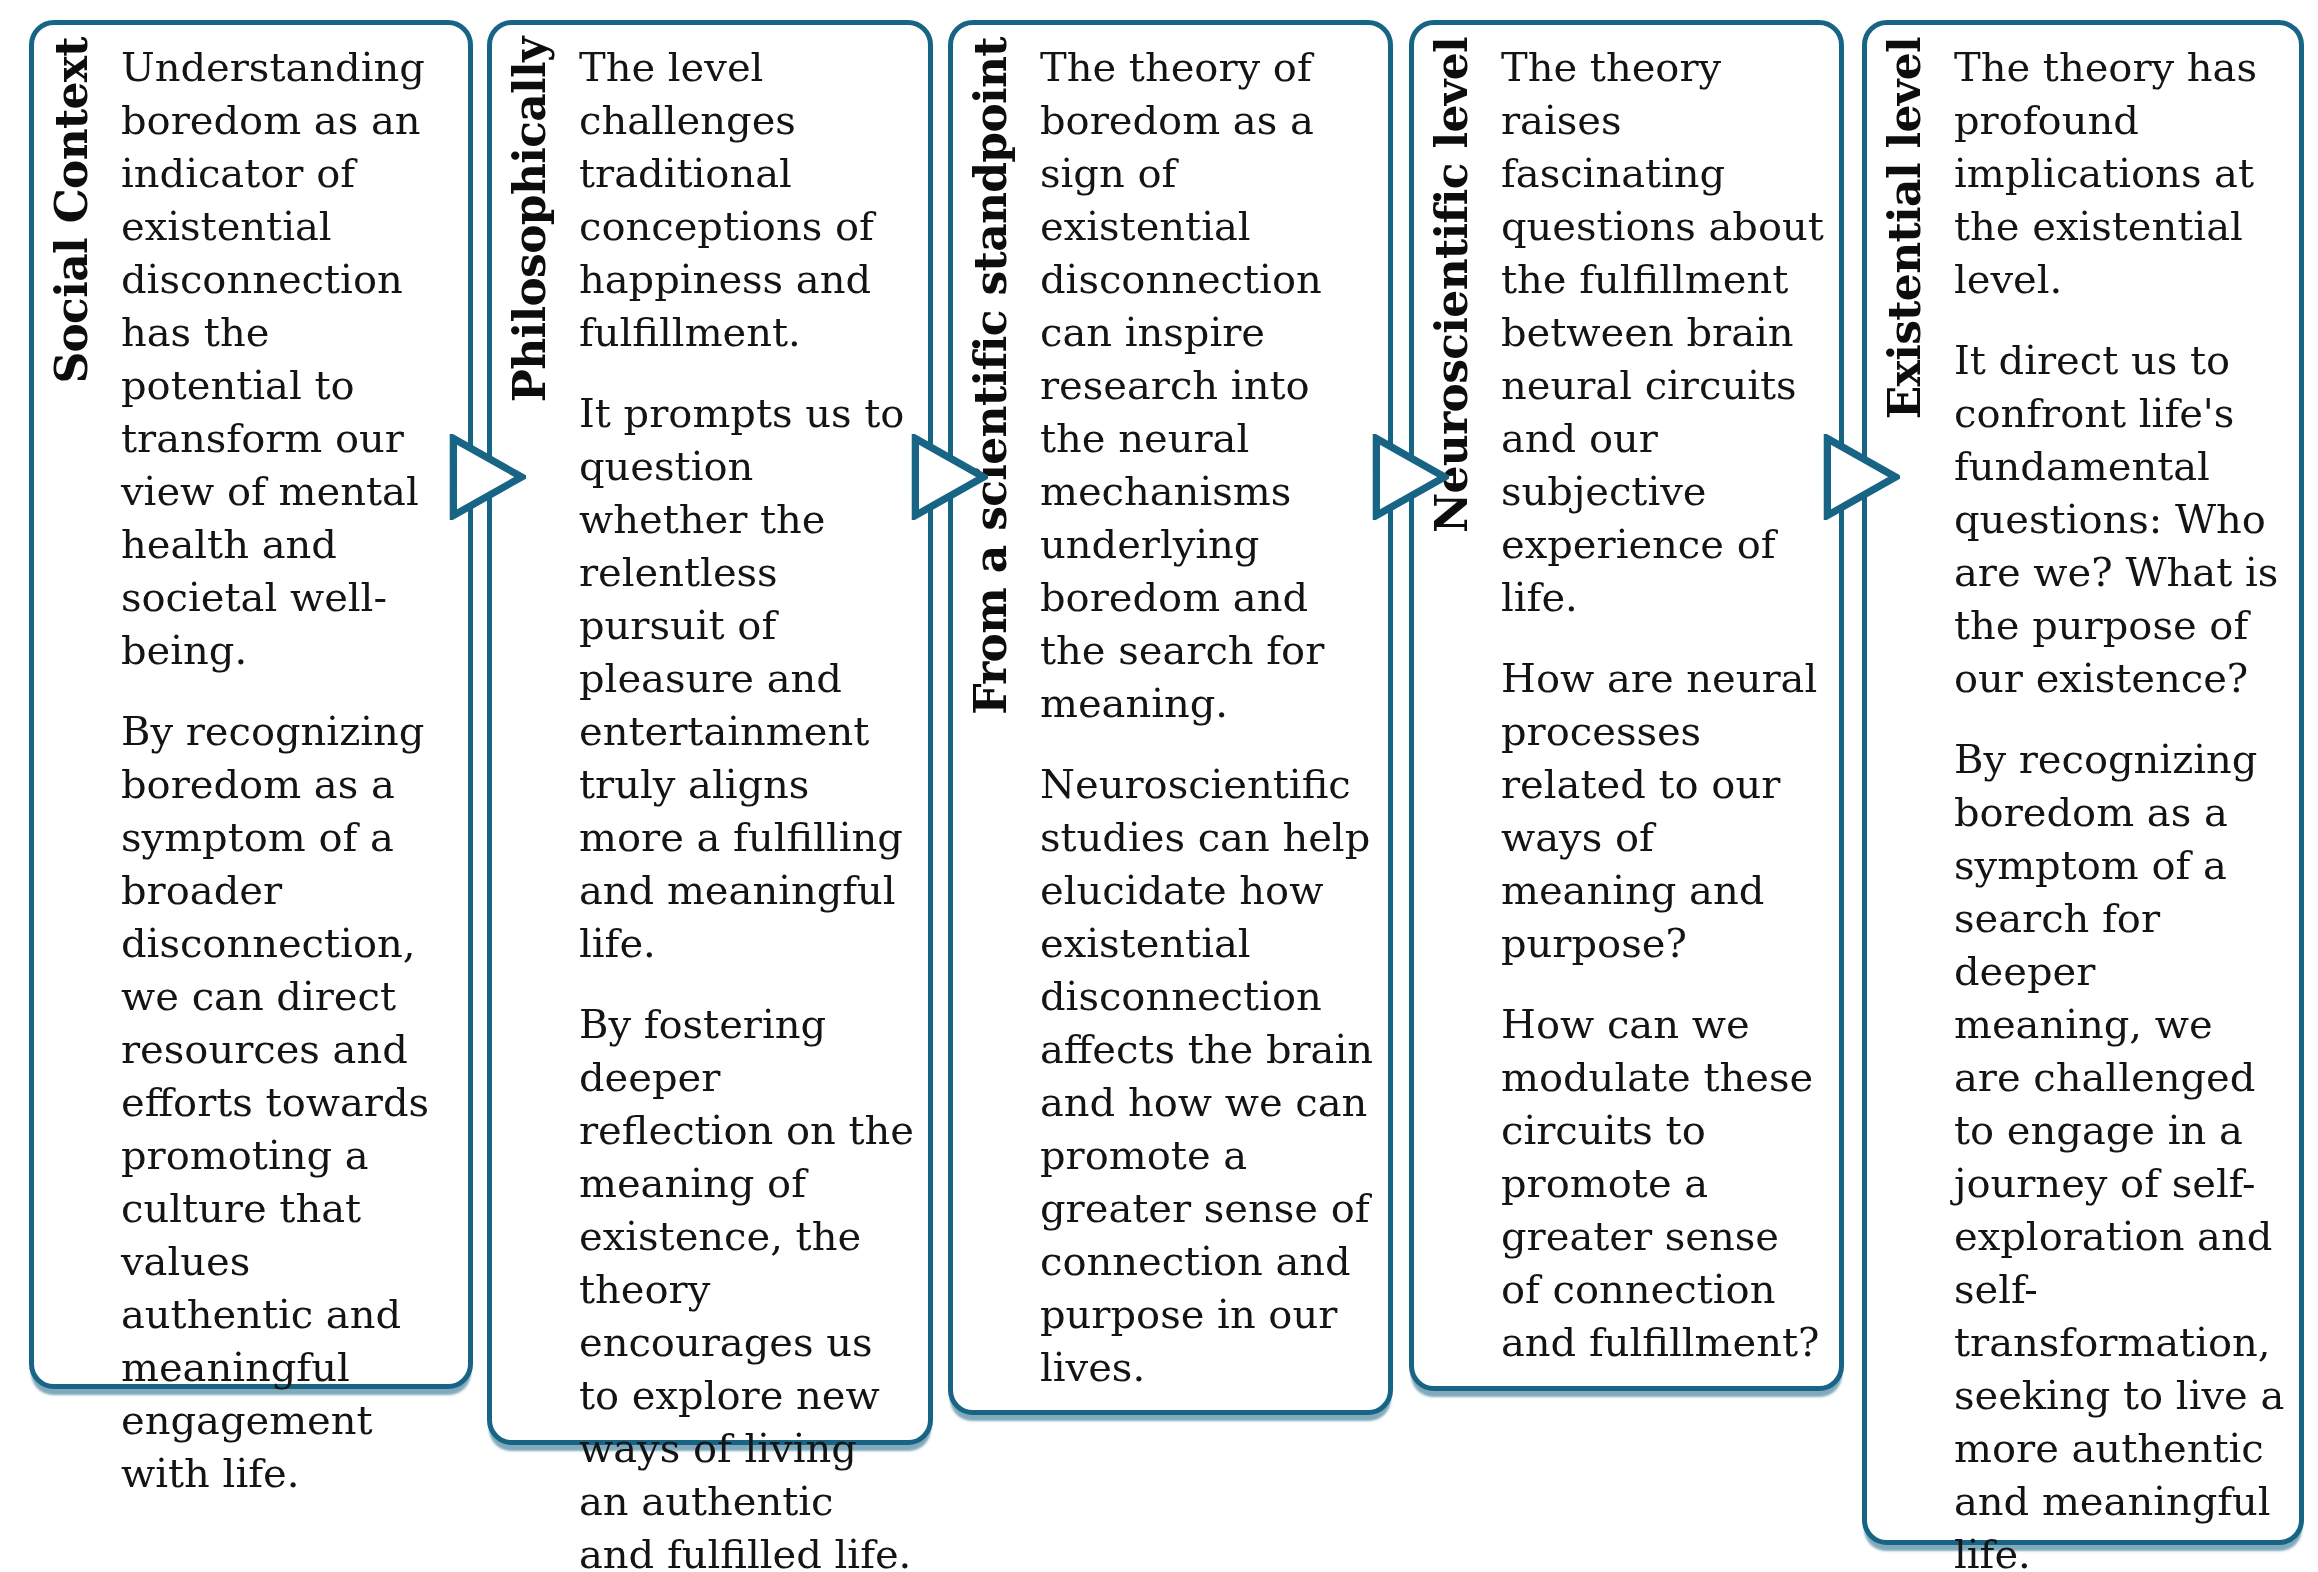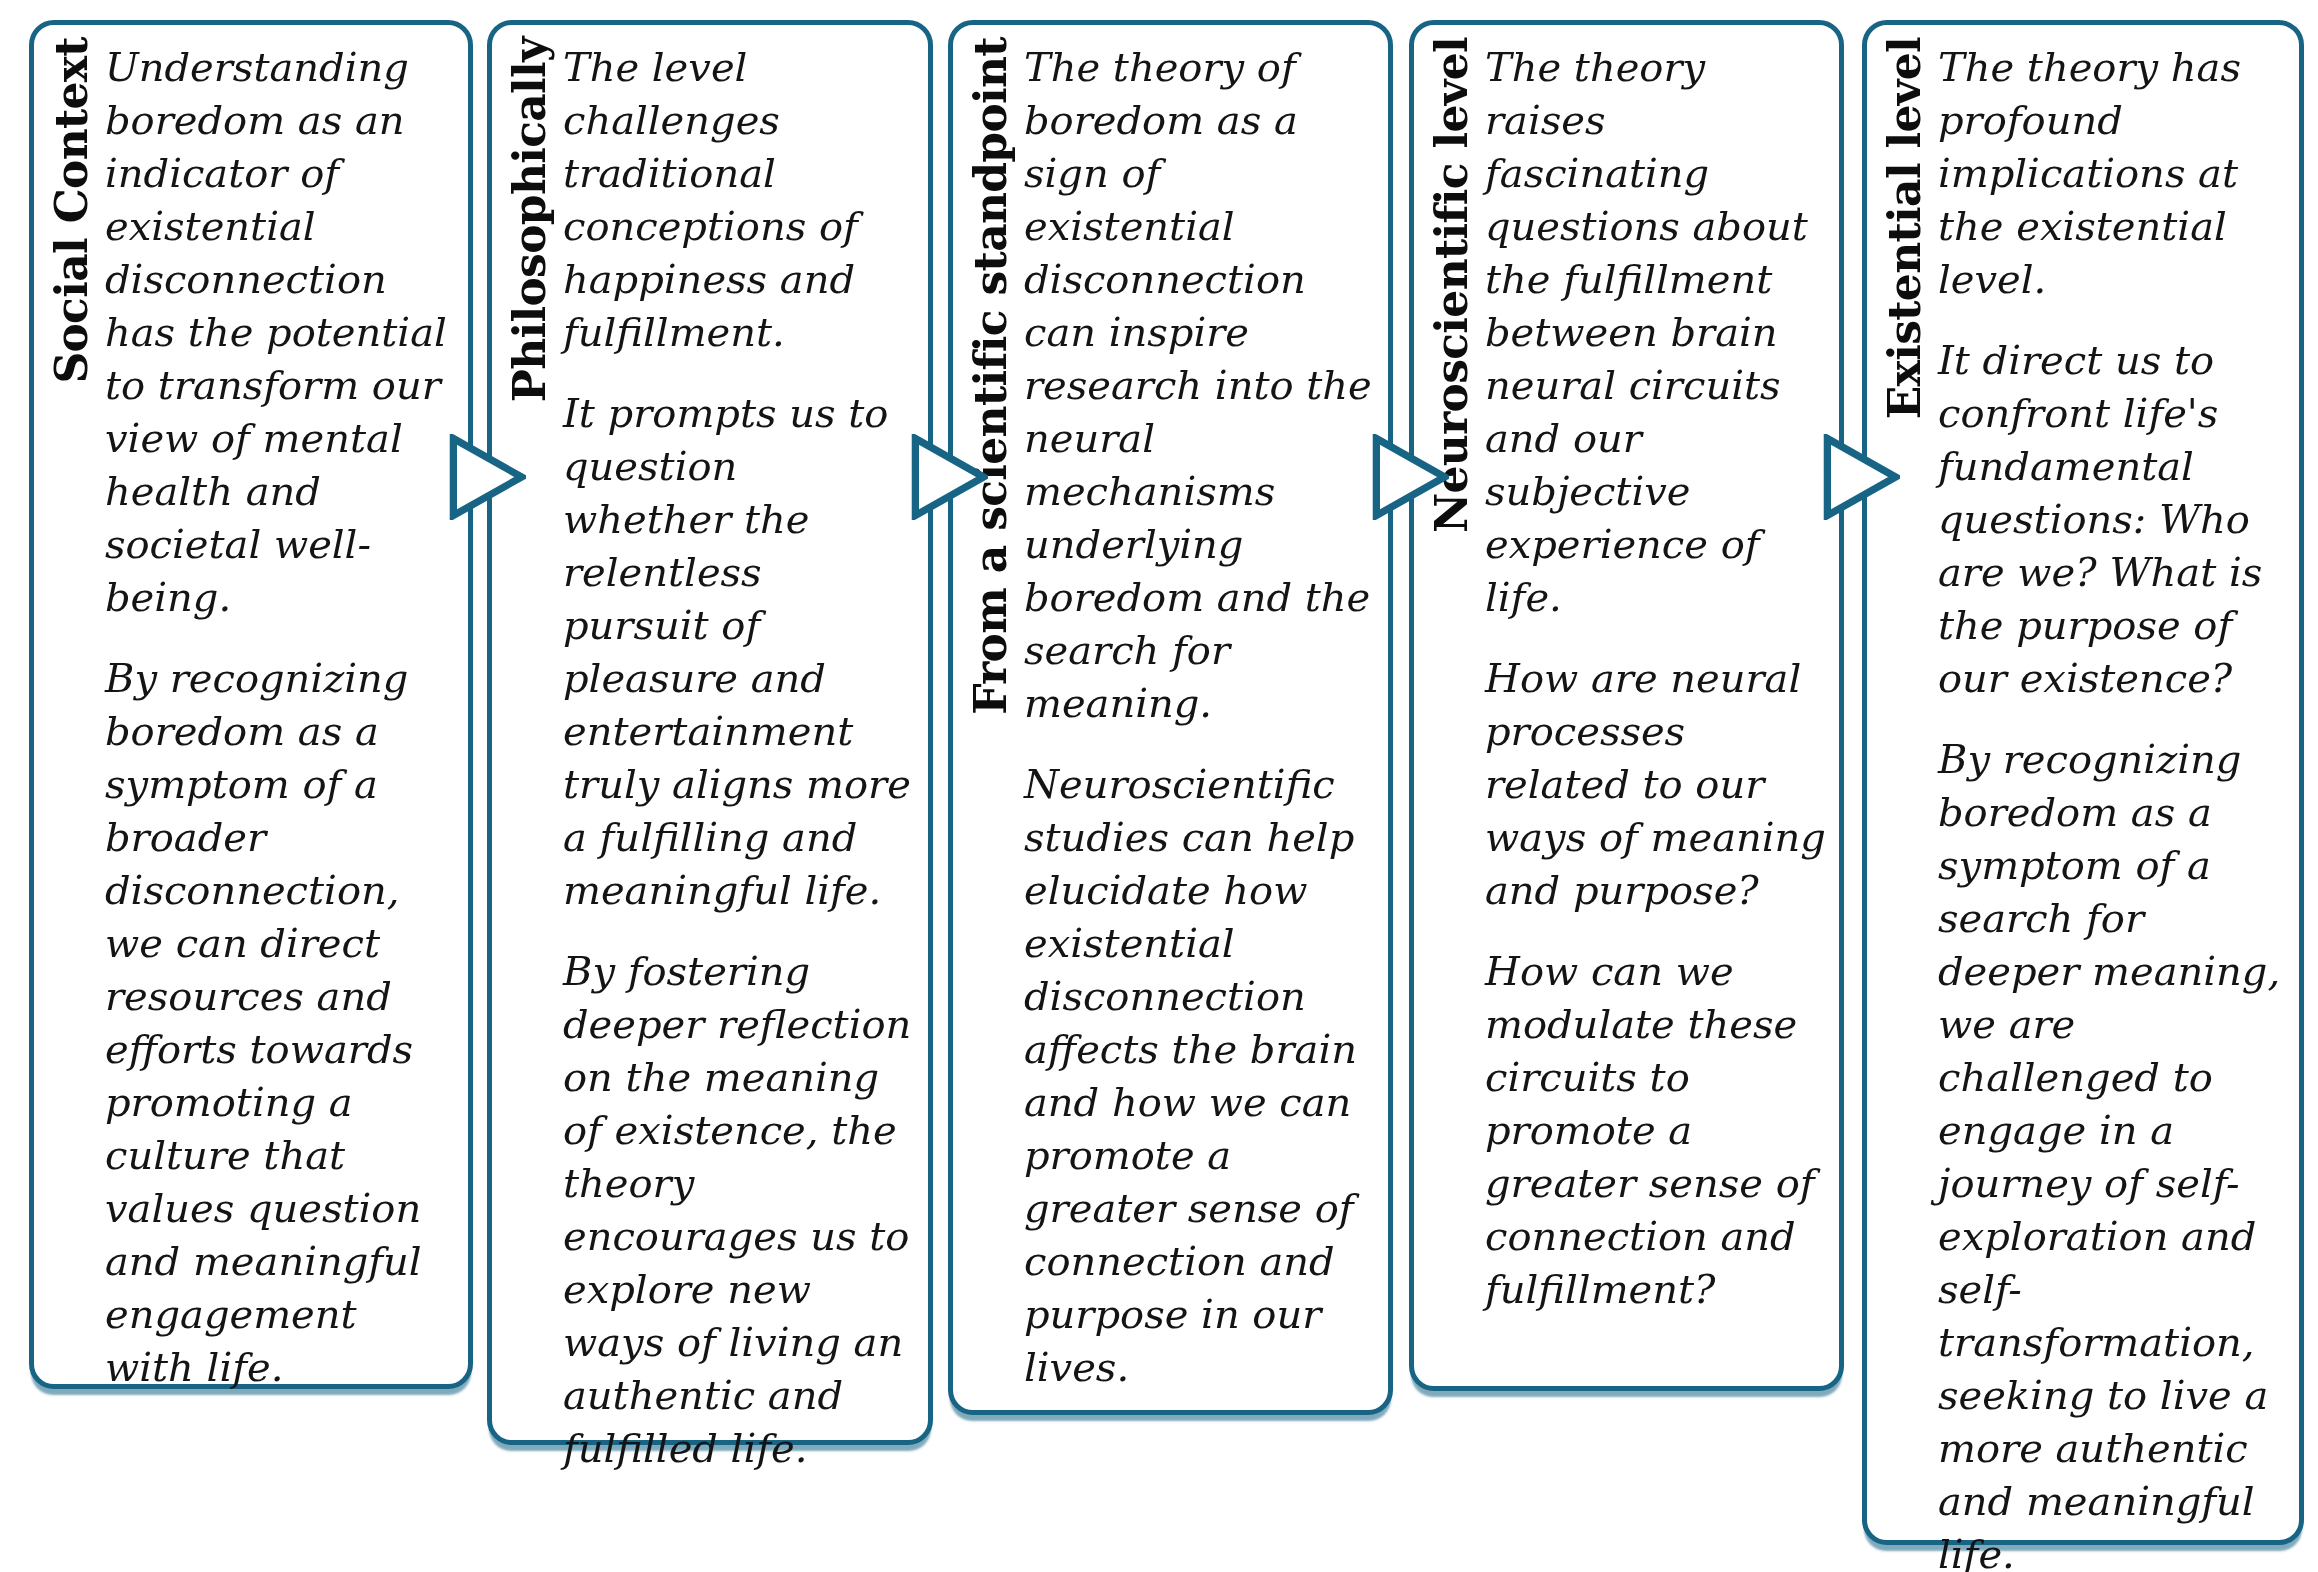--- a/index.html
+++ b/index.html
@@ -34,38 +34,38 @@
     color:#0d0d0d;
   }
   .pbody{
     position:absolute;
     top:16px;
     left:71px;
     right:13px;
     font-size:40px;
     line-height:53px;
   }
-  .pbody p{margin:0 0 28px 0;font-style:italic;}
+  .pbody p{margin:0 0 28px 16px;}
   .arrow{
     position:absolute;
     width:77px;height:86px;
     top:434px;
     z-index:5;
   }
 </style>
 </head>
 <body>
 
 <div class="canvas">
 
   <section class="panel" style="left:29px;top:20.4px;width:444px;height:1369px;">
     <h2 class="vlabel">Social Context</h2>
     <div class="pbody">
       <p>Understanding boredom as an indicator of existential disconnection has the potential to transform our view of mental health and societal well-being.</p>
-      <p>By recognizing boredom as a symptom of a broader disconnection, we can direct resources and efforts towards promoting a culture that values question and meaningful engagement with life.</p>
+      <p>By recognizing boredom as a symptom of a broader disconnection, we can direct resources and efforts towards promoting a culture that values authentic and meaningful engagement with life.</p>
     </div>
   </section>
 
   <section class="panel" style="left:487px;top:20.4px;width:446px;height:1425px;">
     <h2 class="vlabel">Philosophically</h2>
     <div class="pbody">
       <p>The level challenges traditional conceptions of happiness and fulfillment.</p>
       <p>It prompts us to question whether the relentless pursuit of pleasure and entertainment truly aligns more a fulfilling and meaningful life.</p>
       <p>By fostering deeper reflection on the meaning of existence, the theory encourages us to explore new ways of living an authentic and fulfilled life.</p>
     </div>

